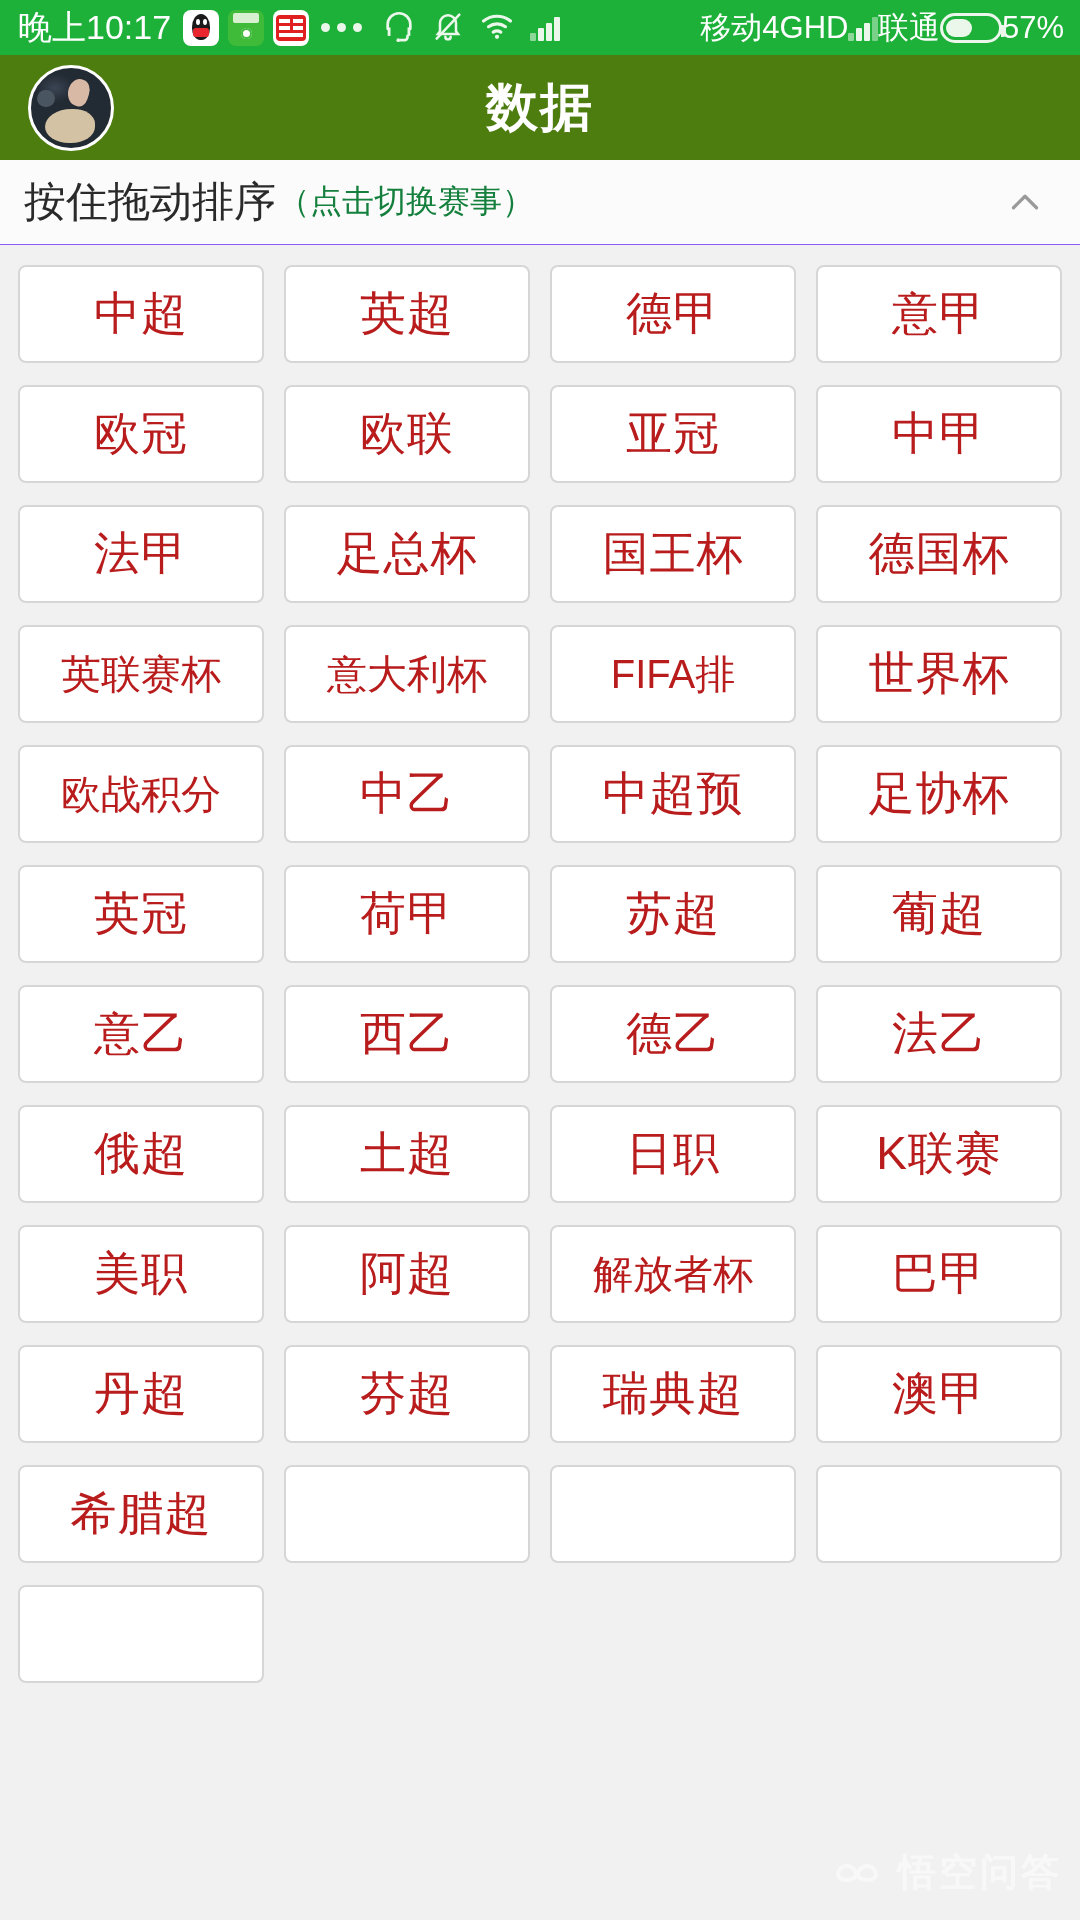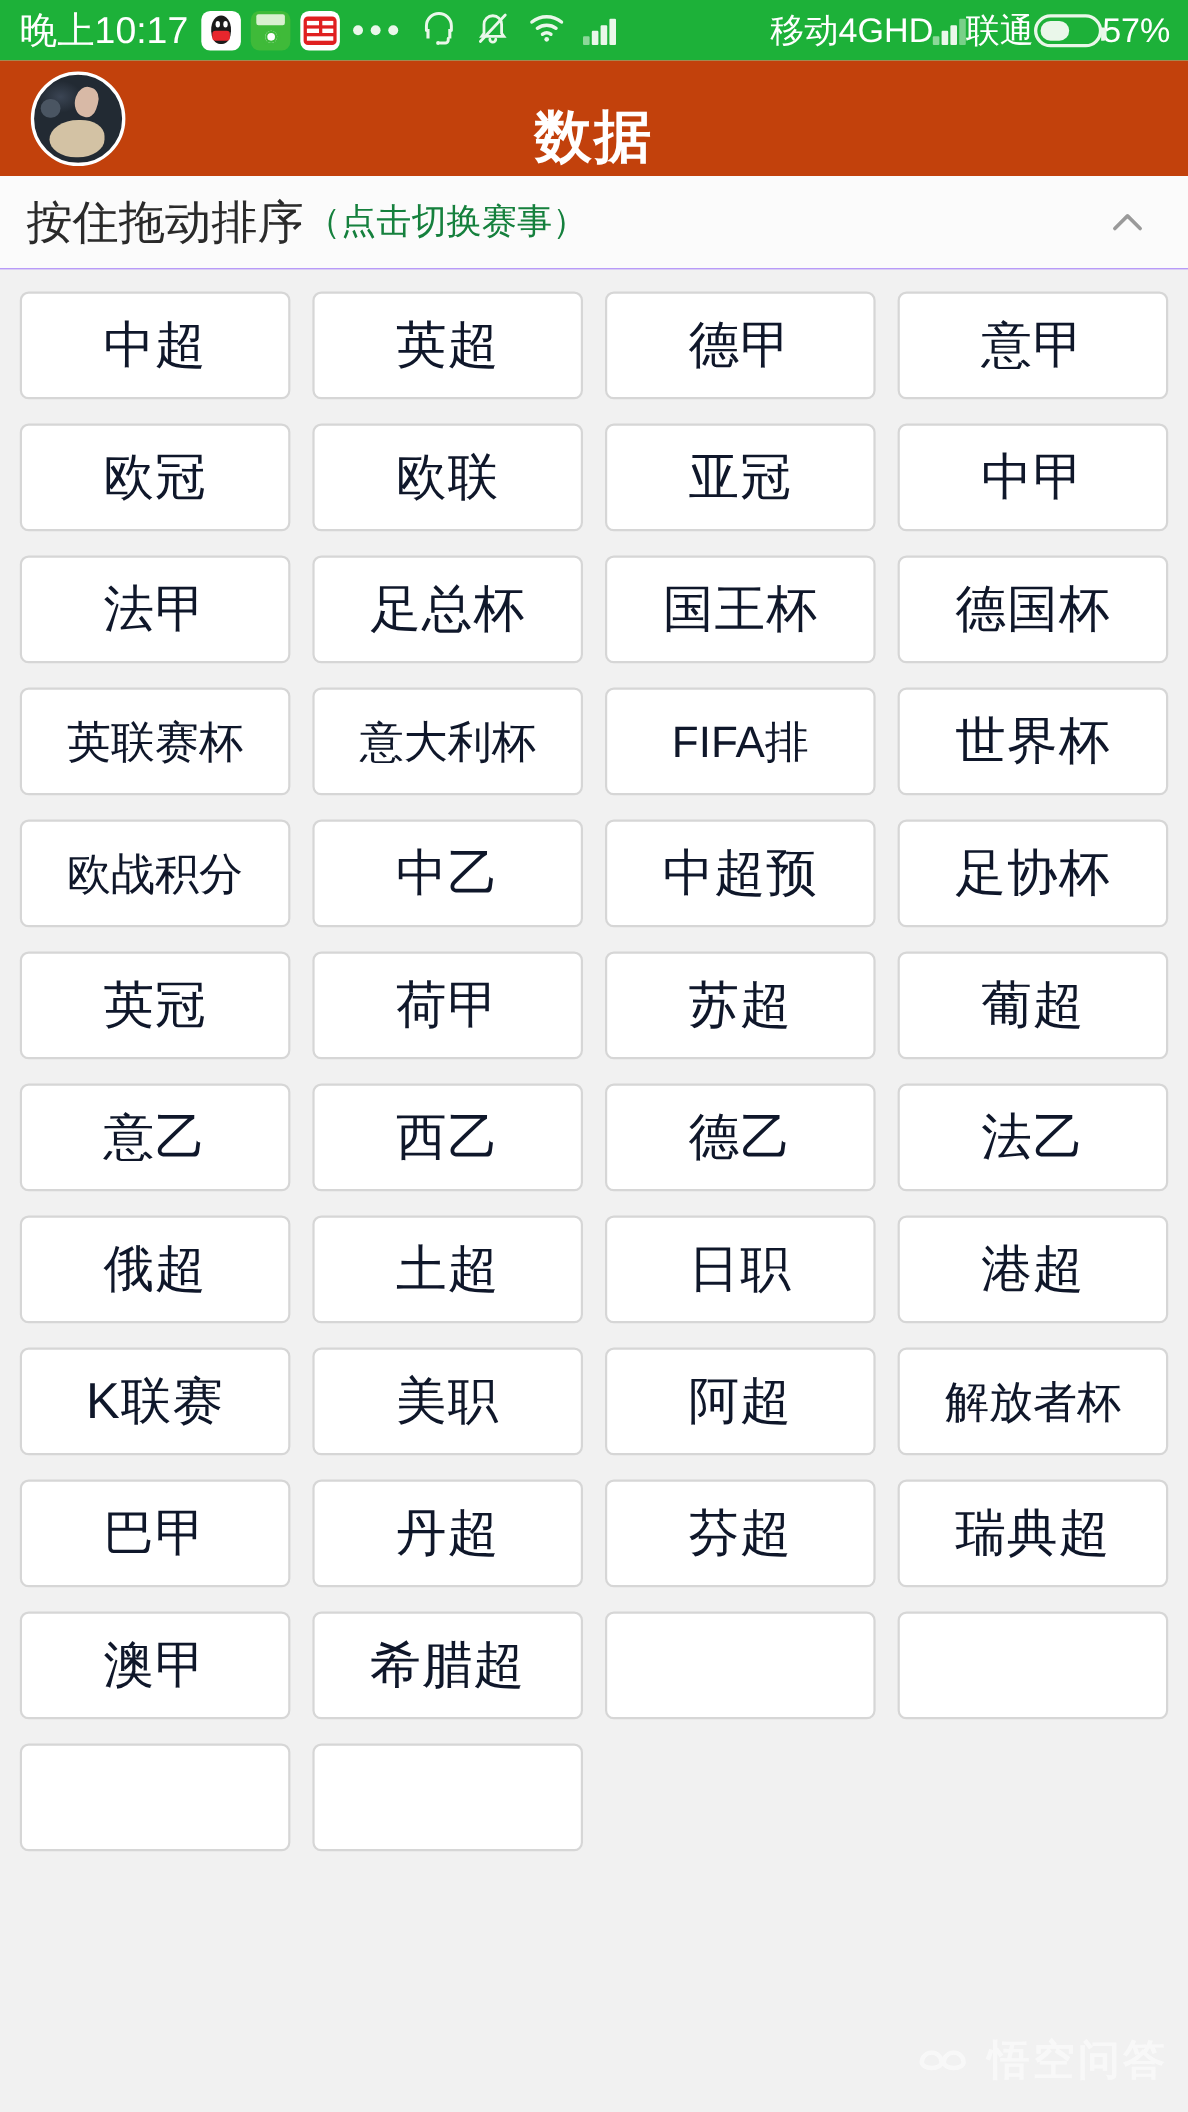--- a/index.html
+++ b/index.html
@@ -53,22 +53,22 @@
   .sig span:nth-child(2){height:13px;}
   .sig span:nth-child(3){height:18px;}
   .sig span:nth-child(4){height:24px;}
   .sig.dim span:nth-child(4){opacity:.45;}
   .batt{ width:62px; height:30px; border:3px solid #eaf7ea; border-radius:15px; position:relative; }
   .batt::after{content:""; position:absolute; right:-7px; top:9px; width:5px; height:12px; background:#eaf7ea; border-radius:0 3px 3px 0;}
   .batt i{ position:absolute; left:3px; top:3px; bottom:3px; width:50%; background:#eaf7ea; border-radius:10px; display:block;}
 
   
   .appbar{
-    height:105px; width:1080px; background:#c2410c;
-    display:flex; align-items:flex-end; position:relative;
+    height:105px; width:1080px; background:#4d7c0f;
+    display:flex; align-items:center; position:relative;
   }
   .avatar{
     position:absolute; left:28px; top:50%; transform:translateY(-50%);
     width:86px; height:86px; border-radius:50%;
     border:3px solid #ffffff; overflow:hidden;
     background:
       radial-gradient(ellipse 40% 30% at 30% 25%, #3b4554 0%, #222a33 60%),
       linear-gradient(160deg,#2f3640 0%, #2a3038 35%, #b6a489 55%, #cbbda2 75%, #8f7d63 100%);
   }
   .avatar .blob1{position:absolute; left:46%; top:14%; width:26%; height:34%; background:#d8b9a6; border-radius:50% 50% 40% 60%; transform:rotate(18deg);}
@@ -97,21 +97,21 @@
   }
   .grid{
     display:grid;
     grid-template-columns:repeat(4, 1fr);
     gap:22px 20px;
   }
   .cell{
     height:98px; background:#ffffff;
     border:2px solid #d6d6d6; border-radius:8px;
     display:flex; align-items:center; justify-content:center;
-    font-size:46px; color:#0f172a; letter-spacing:1px;
+    font-size:46px; color:#b91c1c; letter-spacing:1px;
     white-space:nowrap;
   }
   .cell.narrow{ font-size:40px; letter-spacing:0; }
 
   
   .watermark{
     position:absolute; right:18px; bottom:22px;
     display:flex; align-items:center; gap:10px;
     opacity:.55; pointer-events:none;
   }
@@ -253,21 +253,20 @@
         <div class="cell">荷甲</div>
         <div class="cell">苏超</div>
         <div class="cell">葡超</div>
         <div class="cell">意乙</div>
         <div class="cell">西乙</div>
         <div class="cell">德乙</div>
         <div class="cell">法乙</div>
         <div class="cell">俄超</div>
         <div class="cell">土超</div>
         <div class="cell">日职</div>
-        <div class="cell">港超</div>
         <div class="cell">K联赛</div>
         <div class="cell">美职</div>
         <div class="cell">阿超</div>
         <div class="cell narrow">解放者杯</div>
         <div class="cell">巴甲</div>
         <div class="cell">丹超</div>
         <div class="cell">芬超</div>
         <div class="cell">瑞典超</div>
         <div class="cell">澳甲</div>
         <div class="cell">希腊超</div>

